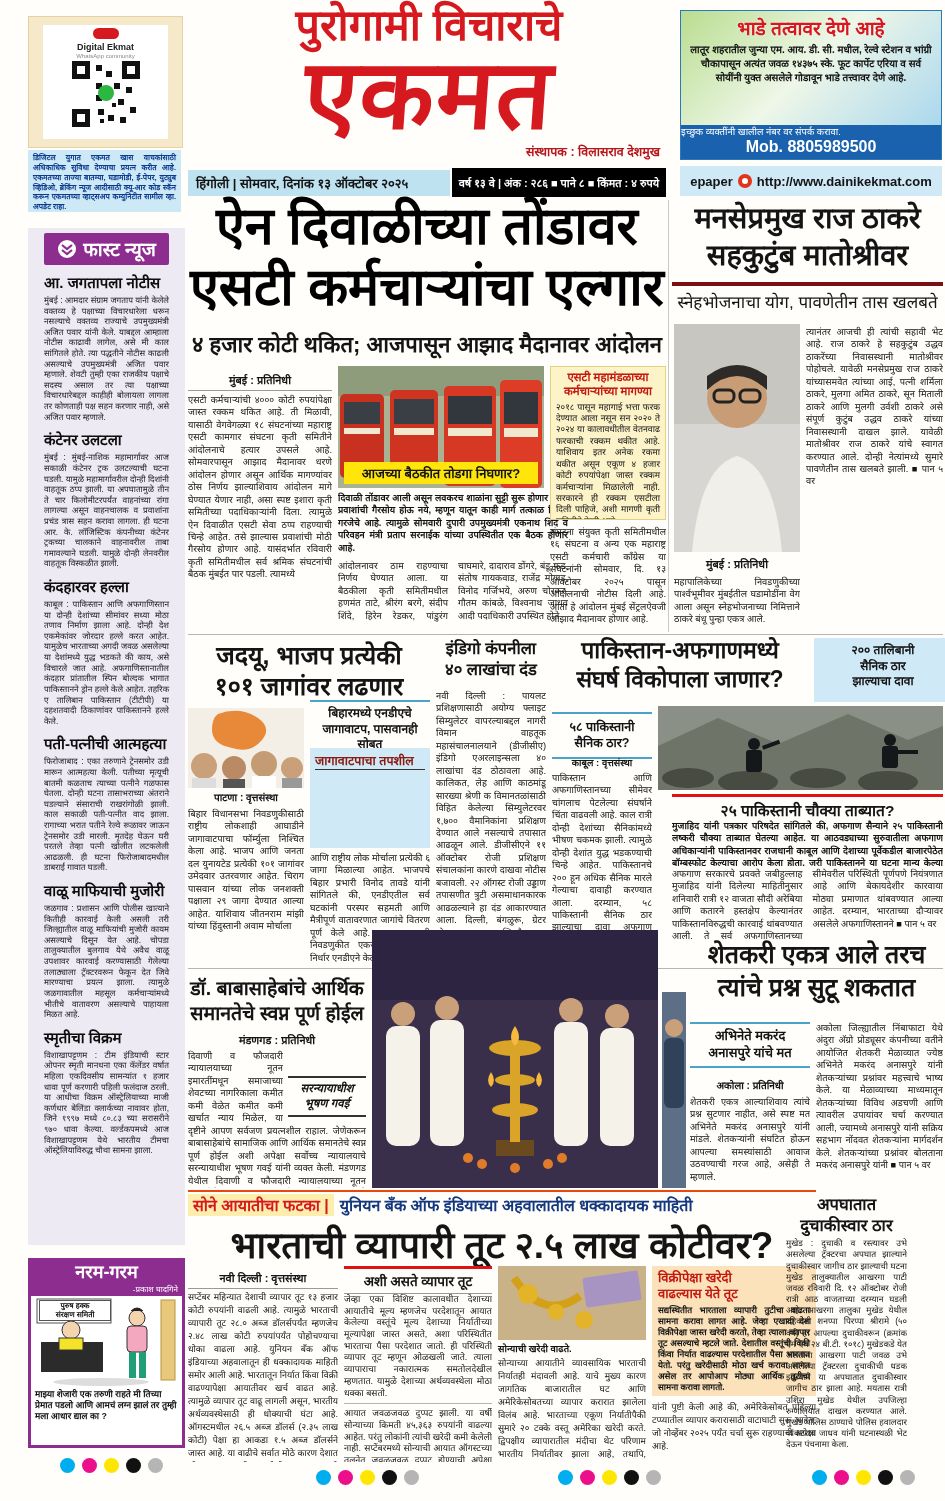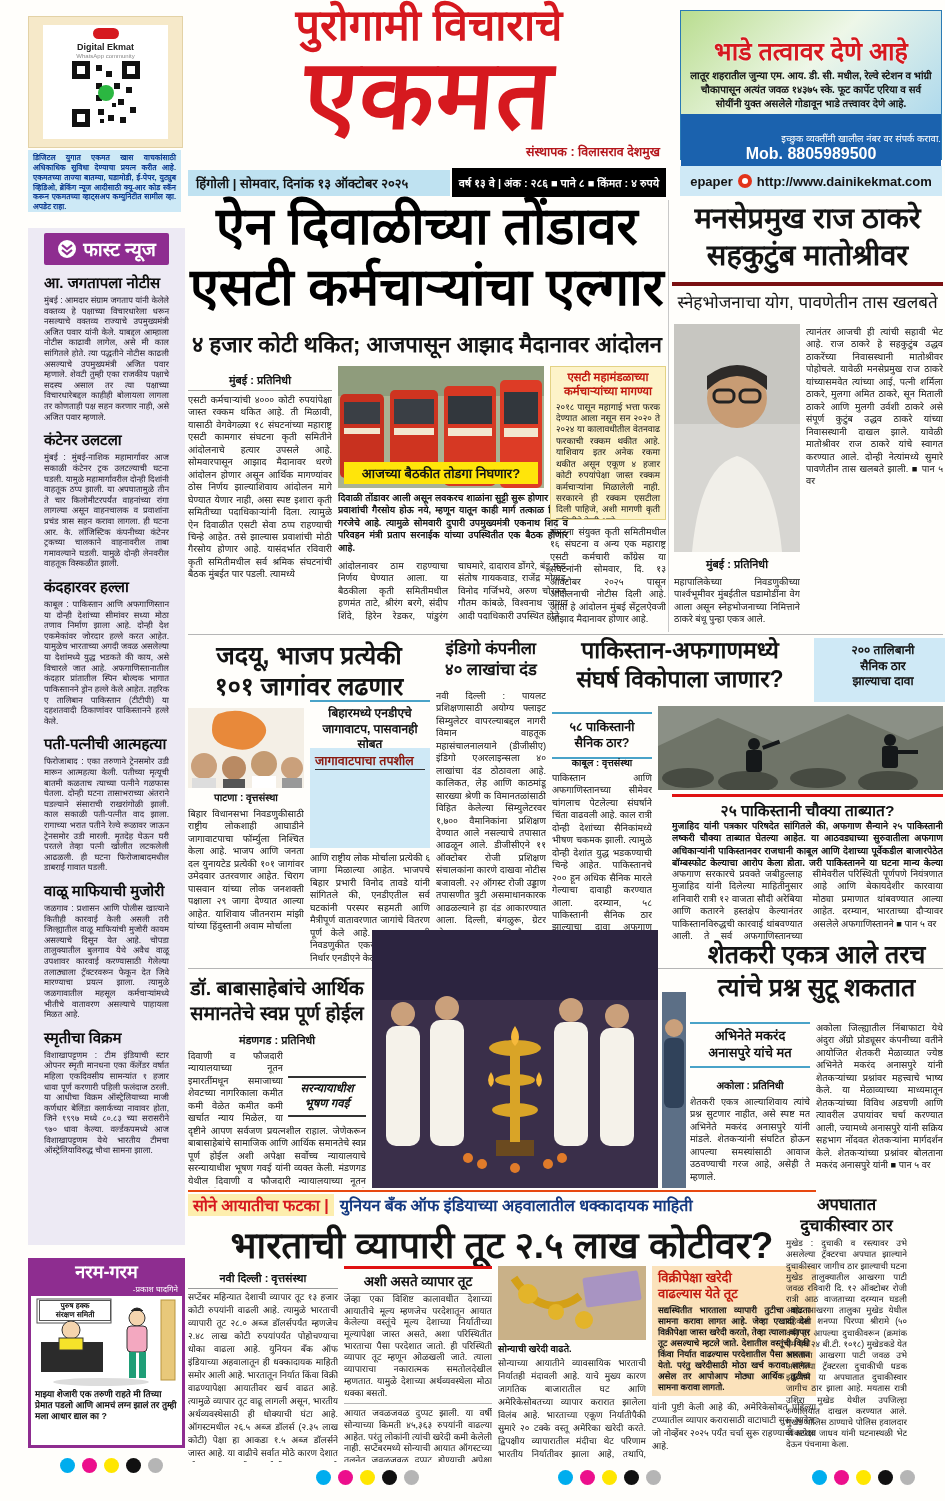--- a/index.html
+++ b/index.html
@@ -20,23 +20,23 @@
   .masthead{left:190px;top:4px;width:478px;text-align:center;color:#d6191f;}
   .mast-tag{font-size:43px;font-weight:800;line-height:1.0;}
   .mast-title{font-size:97px;font-weight:800;line-height:0.98;letter-spacing:2px;transform:skewX(-4deg);}
   .mast-founder{text-align:right;font-size:12.5px;font-weight:700;color:#b5171c;padding-right:8px;margin-top:1px;}
   .dateline{left:188px;top:170px;width:262px;height:26px;background:#bfe2f1;font-size:13px;font-weight:800;
             display:flex;align-items:center;padding:0 8px;box-sizing:border-box;}
   .issue-box{left:452px;top:168px;width:214px;height:29px;background:#000;color:#fff;font-size:11px;font-weight:700;
              display:flex;align-items:center;justify-content:center;}
   .ad-box{left:680px;top:10px;width:262px;height:150px;border:1px solid #2a7ab5;box-sizing:border-box;
           background:linear-gradient(135deg,#b9dd8f 0%,#eef7e8 45%,#9fd2ee 100%);display:flex;flex-direction:column;}
-  .ad-title{color:#d6191f;font-size:25px;font-weight:800;text-align:center;margin-top:22px;text-shadow:0 0 2px #fff;}
+  .ad-title{color:#d6191f;font-size:19px;font-weight:800;text-align:center;margin-top:4px;text-shadow:0 0 2px #fff;}
   .ad-body{font-size:10px;font-weight:700;text-align:center;line-height:1.42;padding:2px 8px;flex:1;}
-  .ad-contact{background:#1b62ae;color:#fff;font-size:9.5px;text-align:right;padding:18px 0 0;}
+  .ad-contact{background:#1b62ae;color:#fff;font-size:9.5px;text-align:left;padding:0 0 0;}
   .ad-mobile{background:#1b62ae;color:#fff;font-size:16px;font-weight:800;text-align:center;padding:0 0 3px;}
   .epaper{left:680px;top:166px;width:262px;height:30px;background:#cfe9f6;display:flex;align-items:center;
           justify-content:center;gap:5px;font-size:13px;font-weight:700;}
   .epaper-ic{width:14px;height:14px;border-radius:50%;background:#e2341b;display:inline-block;position:relative;}
   .epaper-ic:after{content:"";position:absolute;left:4px;top:4px;width:6px;height:6px;border-radius:50%;background:#fff;}
 
   
   .sidebar{left:28px;top:228px;width:157px;height:1017px;background:#edeaf4;padding:5px 16px;box-sizing:border-box;overflow:hidden;}
   .fn-head{background:#8e2d90;color:#fff;display:flex;align-items:center;justify-content:center;gap:6px;
            font-size:19px;font-weight:800;padding:3px 0;border-radius:2px;}

